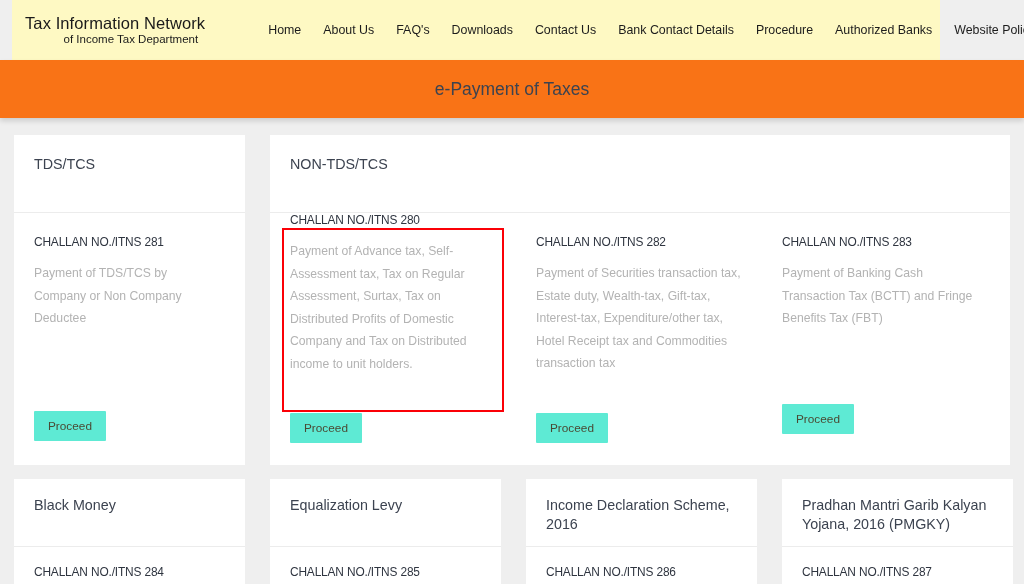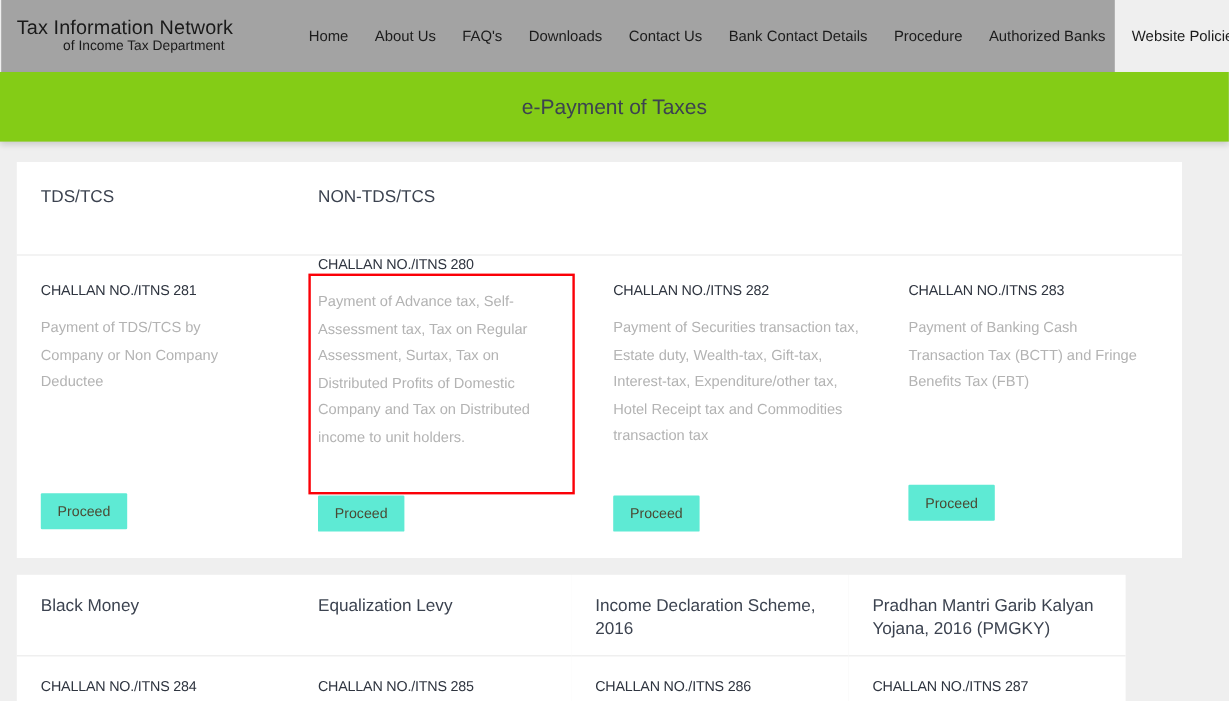--- a/index.html
+++ b/index.html
@@ -8,24 +8,24 @@
     width: 1024px;
     height: 584px;
     overflow: hidden;
     background: #efefef;
     font-family: "Liberation Sans", sans-serif;
   }
 
   
   .topbar {
     position: absolute;
-    top: 0; left: 1px;
+    top: 0; left: 12px;
     width: 928px;
     height: 60px;
-    background: #a3a3a3;
+    background: #fef9c3;
     display: flex;
     align-items: center;
   }
   .brand {
     margin-left: 13px;
     width: 200px;
     line-height: 1.12;
   }
   .brand-line1 {
     font-size: 16.5px;
@@ -54,21 +54,21 @@
     cursor: pointer;
     text-decoration: none;
   }
 
   
   .titlebar {
     position: absolute;
     top: 60px; left: 0;
     width: 1024px;
     height: 58px;
-    background: #84cc16;
+    background: #f97316;
     display: flex;
     align-items: center;
     justify-content: center;
     box-shadow: 0 3px 5px rgba(0,0,0,0.14);
     z-index: 5;
   }
   .titlebar h1 {
     font-size: 17.5px;
     font-weight: 400;
     color: #3c4350;
@@ -79,20 +79,21 @@
     position: absolute;
     top: 118px; left: 0;
     width: 1024px;
     height: 466px;
     background: #efefef;
     padding: 17px 14px 0 14px;
   }
 
   .row {
     display: flex;
+    gap: 25px;
   }
   .row-2 { margin-top: 14px; }
 
   .card {
     background: #ffffff;
     position: relative;
   }
   .card-top {
     padding: 20px 20px 0 20px;
     height: 77px;

